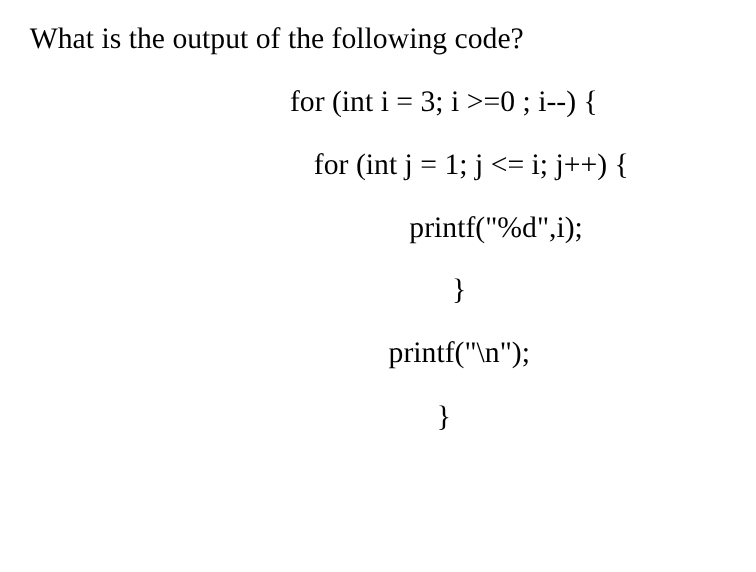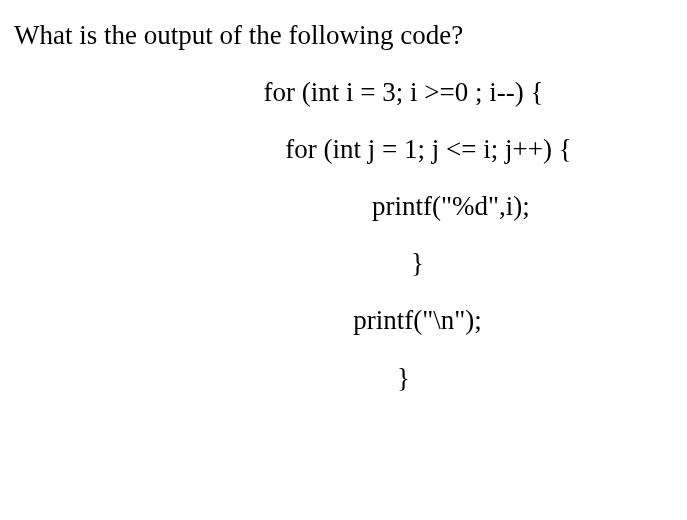--- a/index.html
+++ b/index.html
@@ -12,20 +12,21 @@
       height: 520px;
       background: #ffffff;
       font-family: "Comic Sans MS", "Comic Sans", cursive;
       font-size: 27px;
       color: #000000;
       padding: 18px 14px;
       line-height: 1.3;
     }
     .question {
       margin-bottom: 22px;
+      margin-left: 13px;
     }
     .code-block {
       padding-left: 120px;
       text-align: center;
     }
     .code-line {
       margin-bottom: 22px;
       white-space: pre;
     }
     .indent-1 {

